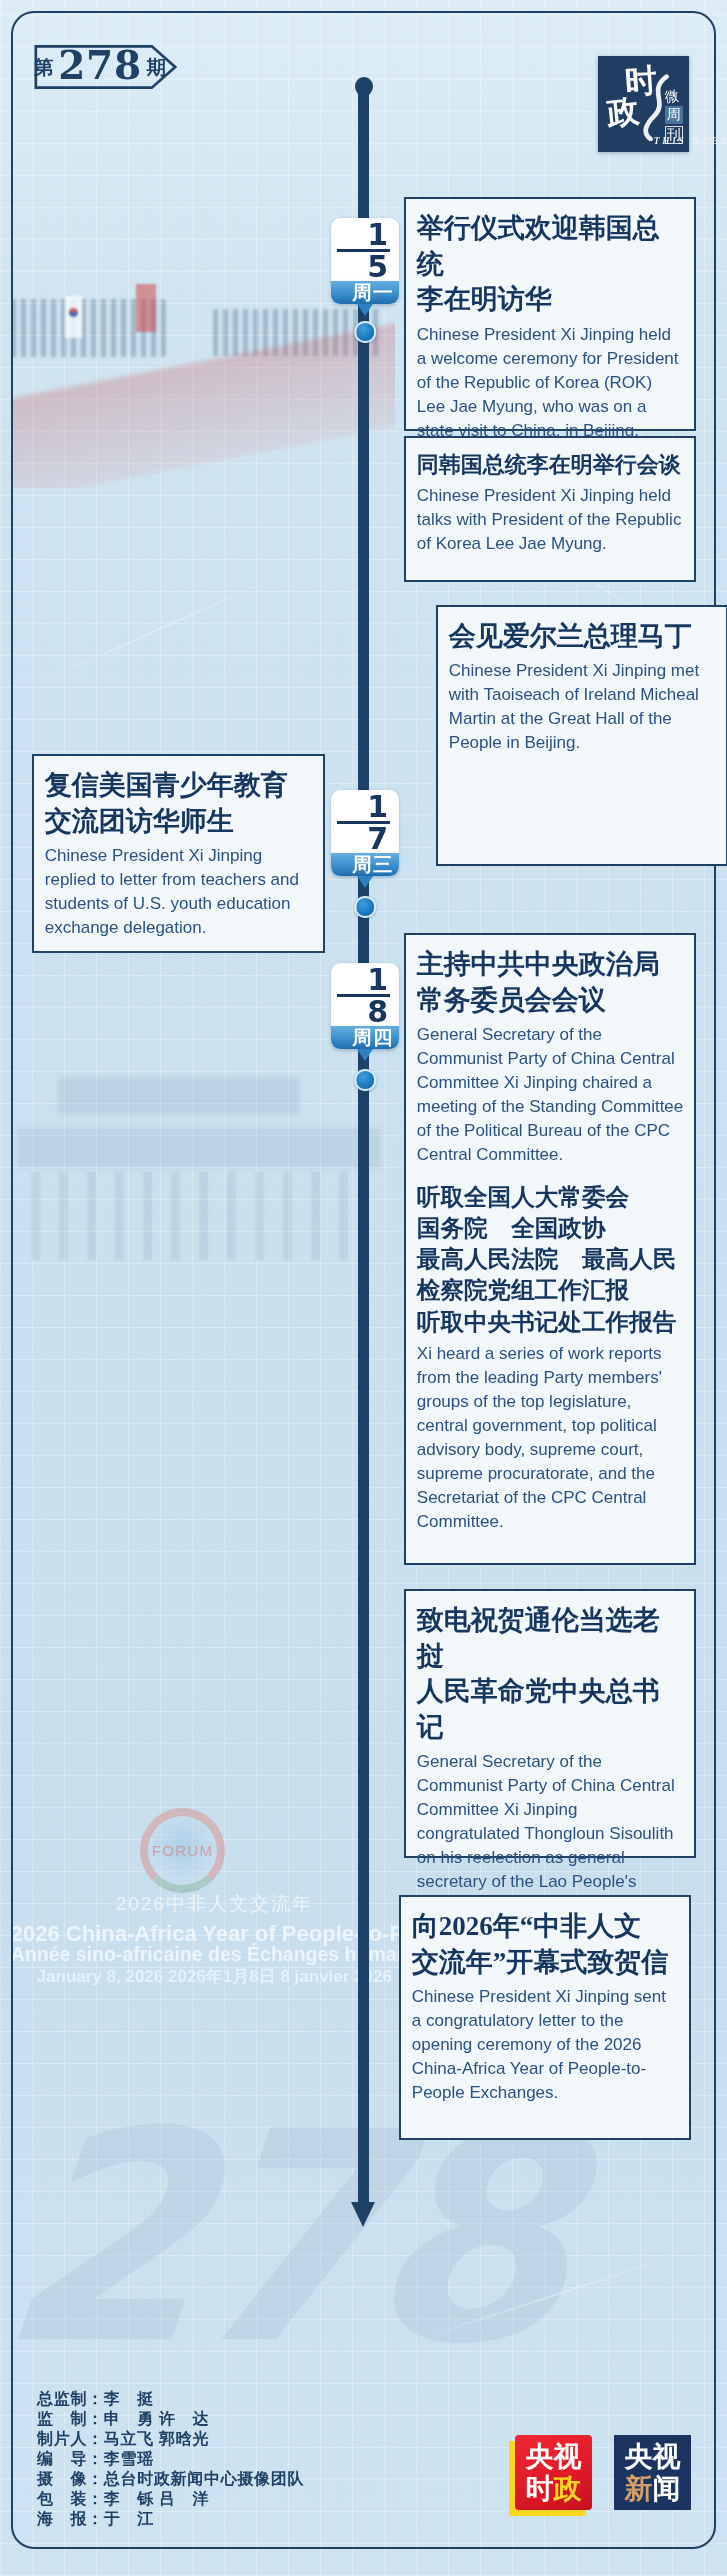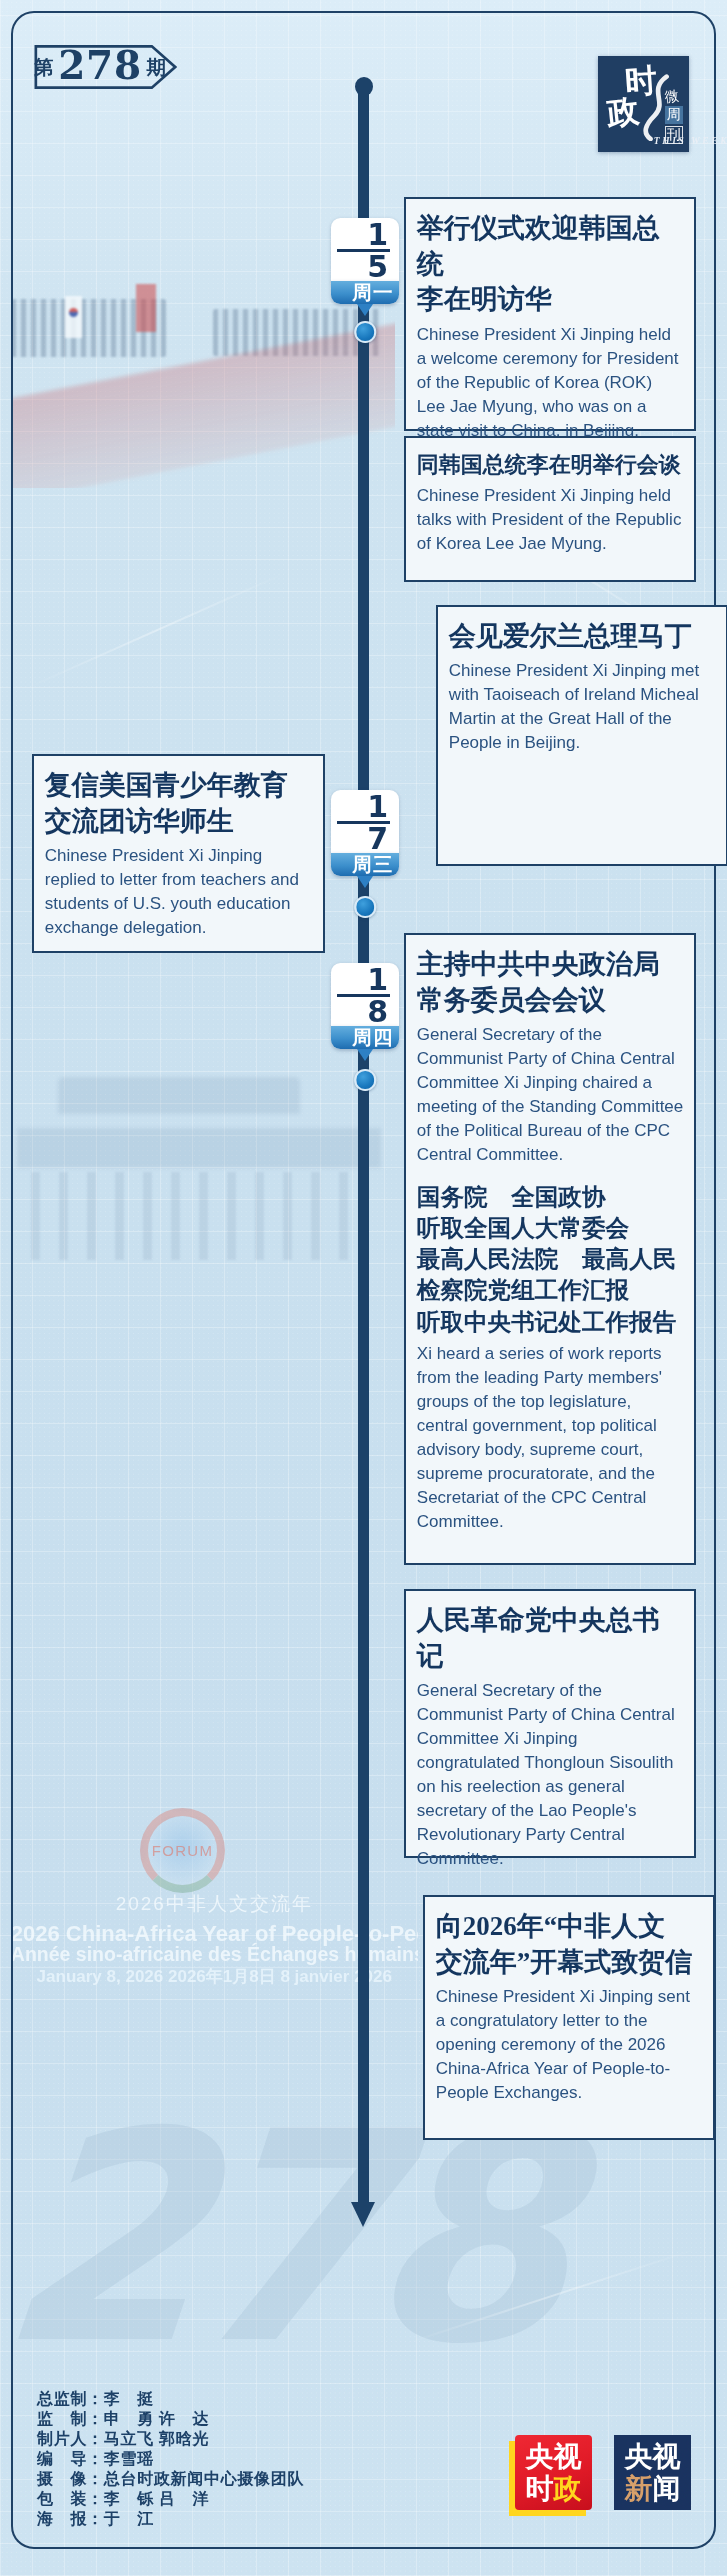--- a/index.html
+++ b/index.html
@@ -207,34 +207,35 @@
     <div class="cn">复信美国青少年教育</div>
     <div class="cn">交流团访华师生</div>
     <div class="en">Chinese President Xi Jinping replied to letter from teachers and students of U.S. youth education exchange delegation.</div>
   </div>
 
   <div class="card" style="left:404px;top:933px;width:292px;height:632px;">
     <div class="cn">主持中共中央政治局</div>
     <div class="cn">常务委员会会议</div>
     <div class="en">General Secretary of the Communist Party of China Central Committee Xi Jinping chaired a meeting of the Standing Committee of the Political Bureau of the CPC Central Committee.</div>
     <div class="entry-gap"></div>
+    <div class="cn cn-m">听取全国人大常委会</div>
     <div class="cn cn-m">国务院　全国政协</div>
-    <div class="cn cn-m">听取全国人大常委会</div>
     <div class="cn cn-m">最高人民法院　最高人民</div>
     <div class="cn cn-m">检察院党组工作汇报</div>
     <div class="cn cn-m">听取中央书记处工作报告</div>
     <div class="en">Xi heard a series of work reports from the leading Party members' groups of the top legislature, central government, top political advisory body, supreme court, supreme procuratorate, and the Secretariat of the CPC Central Committee.</div>
   </div>
 
   <div class="card" style="left:404px;top:1589px;width:292px;height:269px;">
+    <div class="cn">致电祝贺通伦当选老挝</div>
     <div class="cn">人民革命党中央总书记</div>
     <div class="en">General Secretary of the Communist Party of China Central Committee Xi Jinping congratulated Thongloun Sisoulith on his reelection as general secretary of the Lao People's Revolutionary Party Central Committee.</div>
   </div>
 
-  <div class="card" style="left:423px;top:1895px;width:292px;height:245px;">
+  <div class="card" style="left:399px;top:1895px;width:292px;height:245px;">
     <div class="cn">向2026年“中非人文</div>
     <div class="cn">交流年”开幕式致贺信</div>
     <div class="en">Chinese President Xi Jinping sent a congratulatory letter to the opening ceremony of the 2026 China-Africa Year of People-to-People Exchanges.</div>
   </div>
 
   <div class="credits">
     <div>总监制：李　挺</div>
     <div>监　制：申　勇 许　达</div>
     <div>制片人：马立飞 郭晗光</div>
     <div>编　导：李雪瑶</div>

